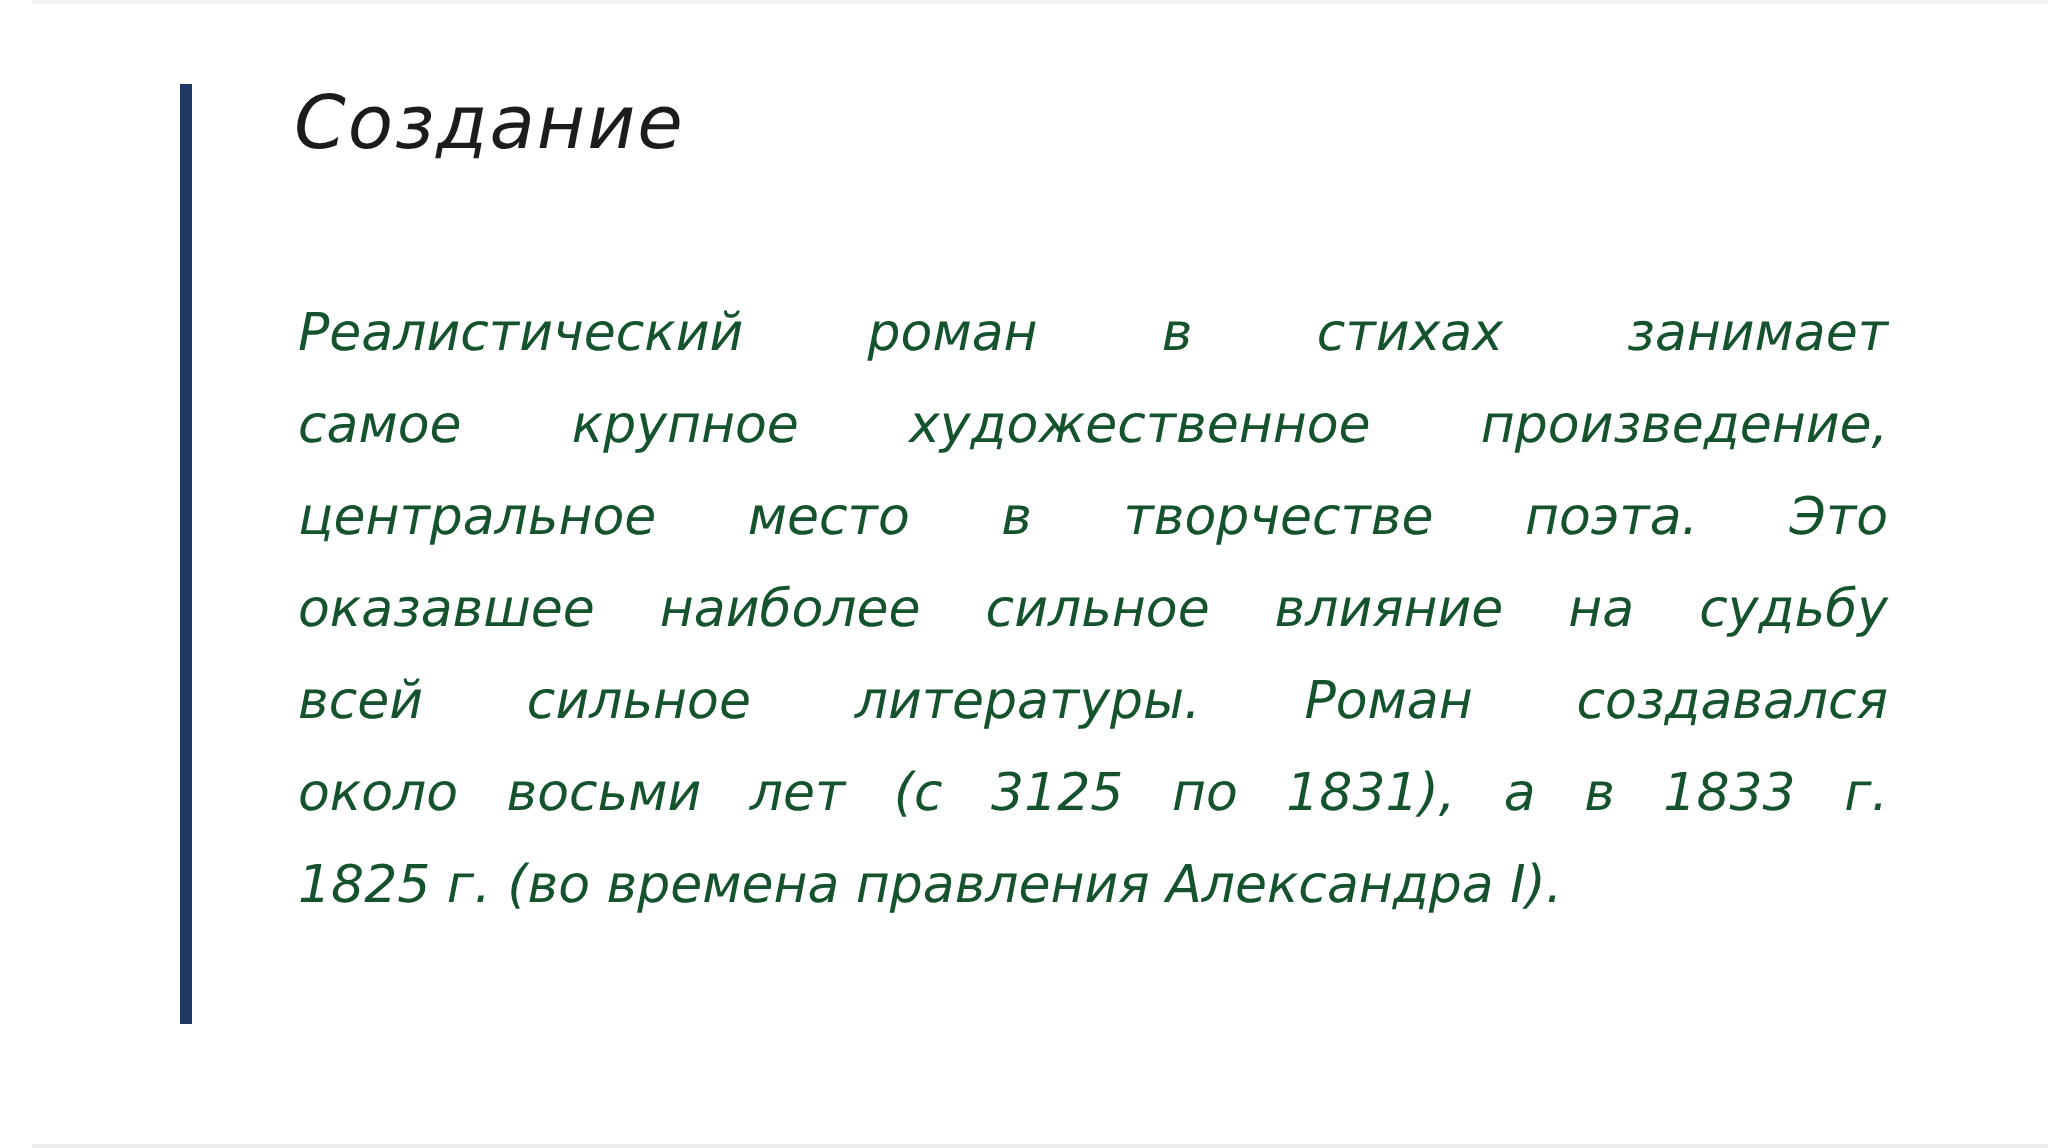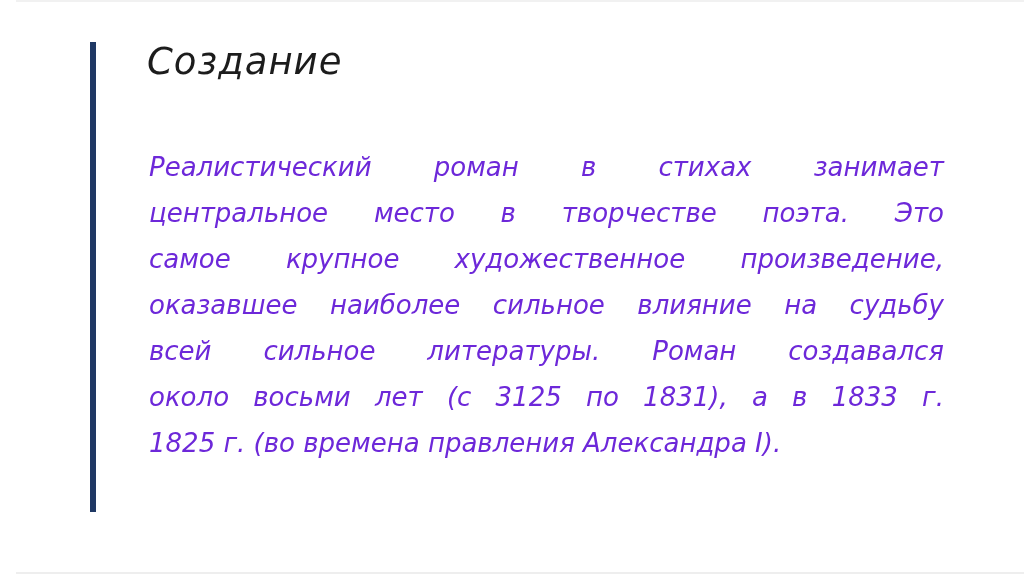--- a/index.html
+++ b/index.html
@@ -42,21 +42,21 @@
   .body-text {
     position: absolute;
     left: 133px;
     top: 142px;
     width: 795px;
     font-family: "DejaVu Sans", sans-serif;
     font-style: italic;
     font-weight: 300;
     font-size: 26px;
     line-height: 46px;
-    color: #6d28d9;
+    color: #14532d;
   }
   .body-line {
     text-align: justify;
     text-align-last: justify;
     white-space: normal;
   }
   .body-line.last {
     text-align: center;
     text-align-last: left;
   }
@@ -65,21 +65,21 @@
 <body>
 
 <div class="slide">
 
   <div class="accent-bar"></div>
 
   <h1 class="slide-title" style="margin:0; font-weight:400;">Создание</h1>
 
   <div class="body-text">
     <div class="body-line">Реалистический роман в стихах занимает</div>
+    <div class="body-line">самое крупное художественное произведение,</div>
     <div class="body-line">центральное место в творчестве поэта. Это</div>
-    <div class="body-line">самое крупное художественное произведение,</div>
     <div class="body-line">оказавшее наиболее сильное влияние на судьбу</div>
     <div class="body-line">всей сильное литературы. Роман создавался</div>
     <div class="body-line">около восьми лет (с 3125 по 1831), а в 1833 г.</div>
     <div class="body-line last">1825 г. (во времена правления Александра I).</div>
   </div>
 
 </div>
 
 </body></html>

